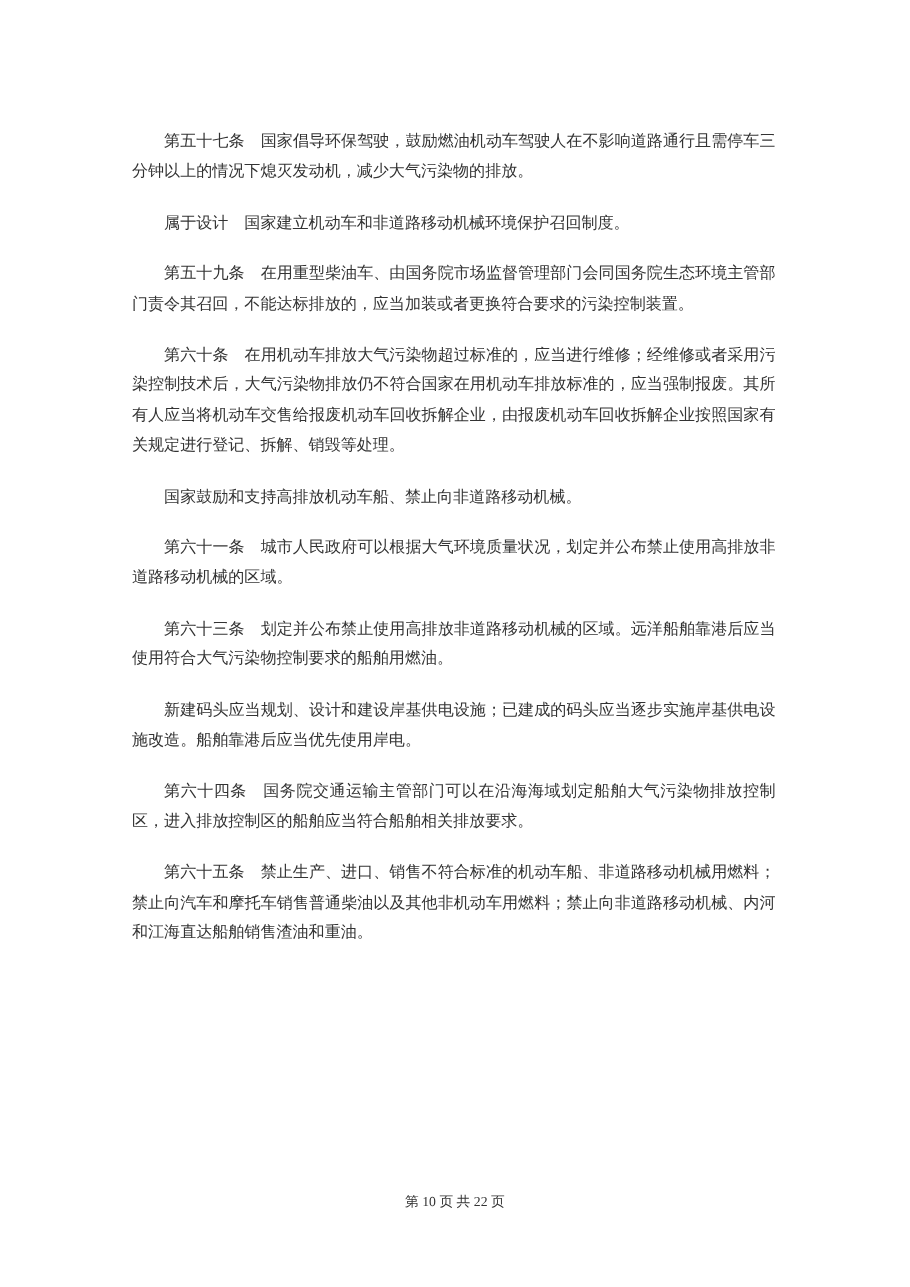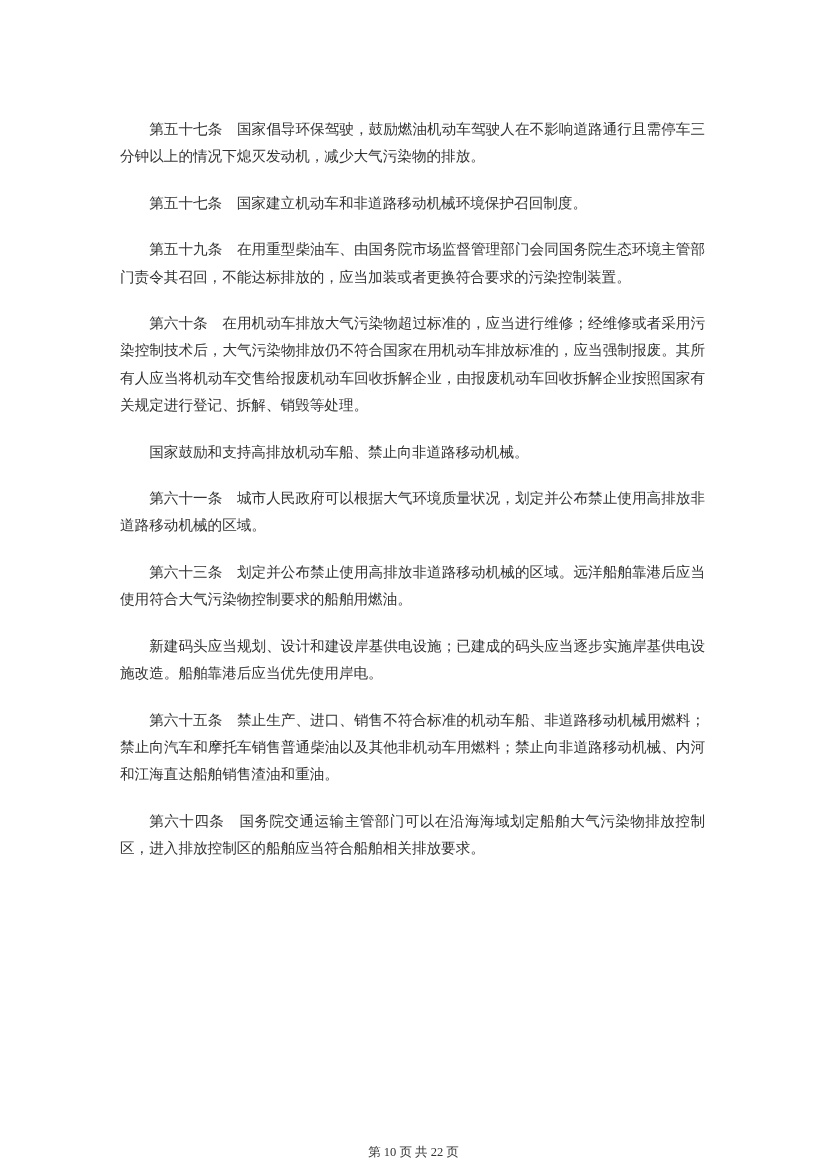--- a/index.html
+++ b/index.html
@@ -28,39 +28,39 @@
     text-align: justify;
     letter-spacing: 0;
   }
   .content p {
     text-indent: 2em;
     margin: 0 0 19px 0;
     word-break: break-all;
   }
   .footer {
     position: absolute;
-    top: 1124px;
+    top: 1064px;
     left: 0;
     width: 827px;
     text-align: center;
     color: #333333;
     font-size: 12.5px;
     line-height: 16px;
   }
 </style>
 </head>
 <body>
 
 <div class="page">
   <div class="content">
     <p>第五十七条　国家倡导环保驾驶，鼓励燃油机动车驾驶人在不影响道路通行且需停车三分钟以上的情况下熄灭发动机，减少大气污染物的排放。</p>
-    <p>第五十七条　国家建立机动车和非道路移动机械环境保护召回制度。</p>
+    <p>属于设计　国家建立机动车和非道路移动机械环境保护召回制度。</p>
     <p>第五十九条　在用重型柴油车、由国务院市场监督管理部门会同国务院生态环境主管部门责令其召回，不能达标排放的，应当加装或者更换符合要求的污染控制装置。</p>
     <p>第六十条　在用机动车排放大气污染物超过标准的，应当进行维修；经维修或者采用污染控制技术后，大气污染物排放仍不符合国家在用机动车排放标准的，应当强制报废。其所有人应当将机动车交售给报废机动车回收拆解企业，由报废机动车回收拆解企业按照国家有关规定进行登记、拆解、销毁等处理。</p>
     <p>国家鼓励和支持高排放机动车船、禁止向非道路移动机械。</p>
     <p>第六十一条　城市人民政府可以根据大气环境质量状况，划定并公布禁止使用高排放非道路移动机械的区域。</p>
     <p>第六十三条　划定并公布禁止使用高排放非道路移动机械的区域。远洋船舶靠港后应当使用符合大气污染物控制要求的船舶用燃油。</p>
     <p>新建码头应当规划、设计和建设岸基供电设施；已建成的码头应当逐步实施岸基供电设施改造。船舶靠港后应当优先使用岸电。</p>
+    <p>第六十四条　国务院交通运输主管部门可以在沿海海域划定船舶大气污染物排放控制区，进入排放控制区的船舶应当符合船舶相关排放要求。</p>
     <p>第六十五条　禁止生产、进口、销售不符合标准的机动车船、非道路移动机械用燃料；禁止向汽车和摩托车销售普通柴油以及其他非机动车用燃料；禁止向非道路移动机械、内河和江海直达船舶销售渣油和重油。</p>
-    <p>第六十四条　国务院交通运输主管部门可以在沿海海域划定船舶大气污染物排放控制区，进入排放控制区的船舶应当符合船舶相关排放要求。</p>
   </div>
   <div class="footer">第 10 页 共 22 页</div>
 </div>
 
 </body></html>

